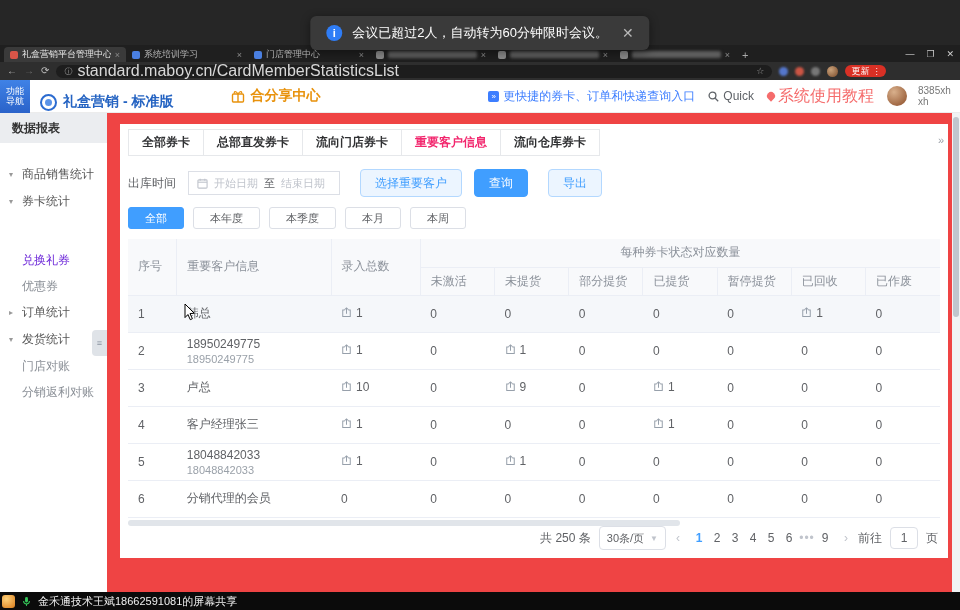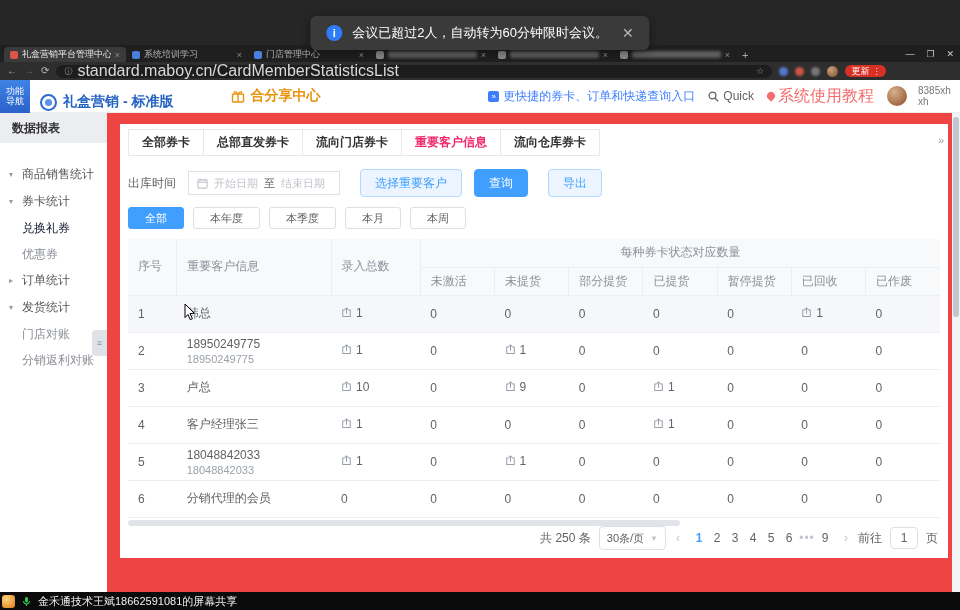--- a/index.html
+++ b/index.html
@@ -61,21 +61,21 @@
   .workspace{position:absolute;top:68px;left:0;right:8px;bottom:0;display:flex;background:#f0f2f5;}
   .page-scrollbar{position:absolute;top:68px;right:0;bottom:0;width:8px;background:#f1f3f4;}
   .page-thumb{position:absolute;top:4px;left:1px;width:6px;height:200px;border-radius:3px;background:#c0c6cd;}
 
   .sidebar{width:107px;background:#fff;flex:none;position:relative;}
   .side-title{height:30px;background:#ebedf0;display:flex;align-items:center;padding-left:12px;font-size:12px;font-weight:bold;color:#333;}
   .side-items{margin-top:18px;}
   .side-item{height:27px;display:flex;align-items:center;gap:4px;padding-left:9px;font-size:12px;color:#555;cursor:pointer;white-space:nowrap;}
   .caret{width:9px;font-size:8px;color:#999;flex:none;}
   .side-sub{height:26px;display:flex;align-items:center;padding-left:22px;font-size:12px;color:#8a8f96;cursor:pointer;white-space:nowrap;}
-  .side-sub.selected{color:#0f172a;}
+  .side-sub.selected{color:#6d28d9;margin-top:32px;}
   .collapse-handle{position:absolute;right:0;top:217px;width:15px;height:26px;background:#dfe3e8;border-radius:4px 0 0 4px;display:flex;align-items:center;justify-content:center;color:#8a93a0;font-size:9px;cursor:pointer;}
 
   .main{flex:1;position:relative;background:#ef4444;overflow:hidden;}
   .card{position:absolute;left:13px;top:11px;right:4px;bottom:34px;background:#fff;}
 
   .ctabs{display:flex;padding:5px 8px 0 8px;}
   .ctab{height:25px;padding:0 13px;display:flex;align-items:center;font-size:12px;font-weight:bold;color:#303133;border:1px solid #e6e8eb;background:#fff;margin-left:-1px;cursor:pointer;white-space:nowrap;}
   .ctab:first-child{margin-left:0;}
   .ctab.active{color:#f2266d;}
   .more-btn{position:absolute;right:4px;top:10px;color:#9aa0a8;font-size:11px;cursor:pointer;}

